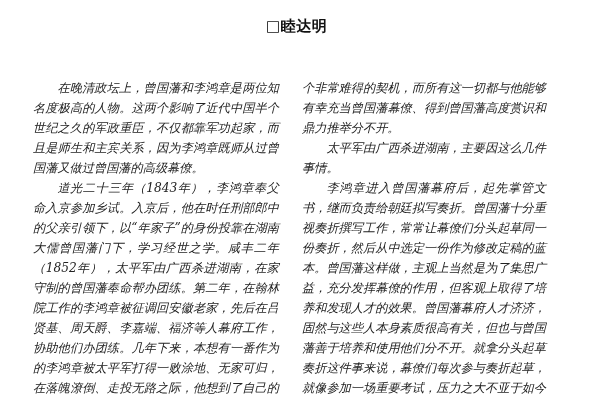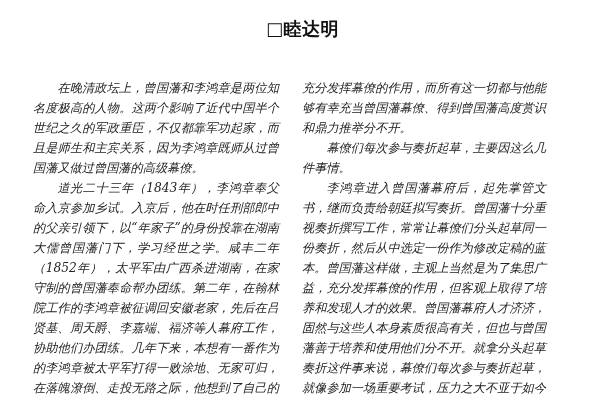--- a/index.html
+++ b/index.html
@@ -5,21 +5,21 @@
   html, body { margin: 0; padding: 0; }
   body {
     width: 600px; height: 400px; overflow: hidden;
     background: #ffffff; color: #1a1a1a;
     font-family: "DejaVu Serif", "Liberation Serif", serif;
     position: relative;
   }
   .title {
     position: absolute; left: 266px; top: 17px;
     font-family: "DejaVu Sans", "Liberation Sans", sans-serif;
-    font-weight: bold; font-size: 18px; letter-spacing: 0.5px;
+    font-weight: bold; font-size: 15px; letter-spacing: 0.5px;
     color: #111;
   }
   .col {
     position: absolute; top: 78px;
     font-size: 12.2px; line-height: 20px;
     text-align: justify;
     color: #222;
   }
   .col.left { left: 33px; width: 246px; }
   .col.right { left: 302px; width: 244px; }
@@ -30,16 +30,16 @@
 <body>
 
 <div class="title">□睦达明</div>
 
 <div class="col left">
   <p class="indent">在晚清政坛上，曾国藩和李鸿章是两位知名度极高的人物。这两个影响了近代中国半个世纪之久的军政重臣，不仅都靠军功起家，而且是师生和主宾关系，因为李鸿章既师从过曾国藩又做过曾国藩的高级幕僚。</p>
   <p class="indent">道光二十三年（1843年），李鸿章奉父命入京参加乡试。入京后，他在时任刑部郎中的父亲引领下，以“年家子”的身份投靠在湖南大儒曾国藩门下，学习经世之学。咸丰二年（1852年），太平军由广西杀进湖南，在家守制的曾国藩奉命帮办团练。第二年，在翰林院工作的李鸿章被征调回安徽老家，先后在吕贤基、周天爵、李嘉端、福济等人幕府工作，协助他们办团练。几年下来，本想有一番作为的李鸿章被太平军打得一败涂地、无家可归，在落魄潦倒、走投无路之际，他想到了自己的老师曾国藩，于是千里迢迢来到江西，投奔曾国藩大营。</p>
 </div>
 
 <div class="col right">
-  <p>充分发挥幕僚的作用，而所有这一切都与他能够有幸充当曾国藩幕僚、得到曾国藩高度赏识和鼎力推举分不开。</p>
-  <p class="indent">幕僚们每次参与奏折起草，主要因这么几件事情。</p>
+  <p>个非常难得的契机，而所有这一切都与他能够有幸充当曾国藩幕僚、得到曾国藩高度赏识和鼎力推举分不开。</p>
+  <p class="indent">太平军由广西杀进湖南，主要因这么几件事情。</p>
   <p class="indent">李鸿章进入曾国藩幕府后，起先掌管文书，继而负责给朝廷拟写奏折。曾国藩十分重视奏折撰写工作，常常让幕僚们分头起草同一份奏折，然后从中选定一份作为修改定稿的蓝本。曾国藩这样做，主观上当然是为了集思广益，充分发挥幕僚的作用，但客观上取得了培养和发现人才的效果。曾国藩幕府人才济济，固然与这些人本身素质很高有关，但也与曾国藩善于培养和使用他们分不开。就拿分头起草奏折这件事来说，幕僚们每次参与奏折起草，就像参加一场重要考试，压力之大不亚于如今的高考学子。他们写的奏折最后能被曾国藩看中，固然是一件值得庆幸和高兴的事。</p>
 </div>
 
 </body></html>

